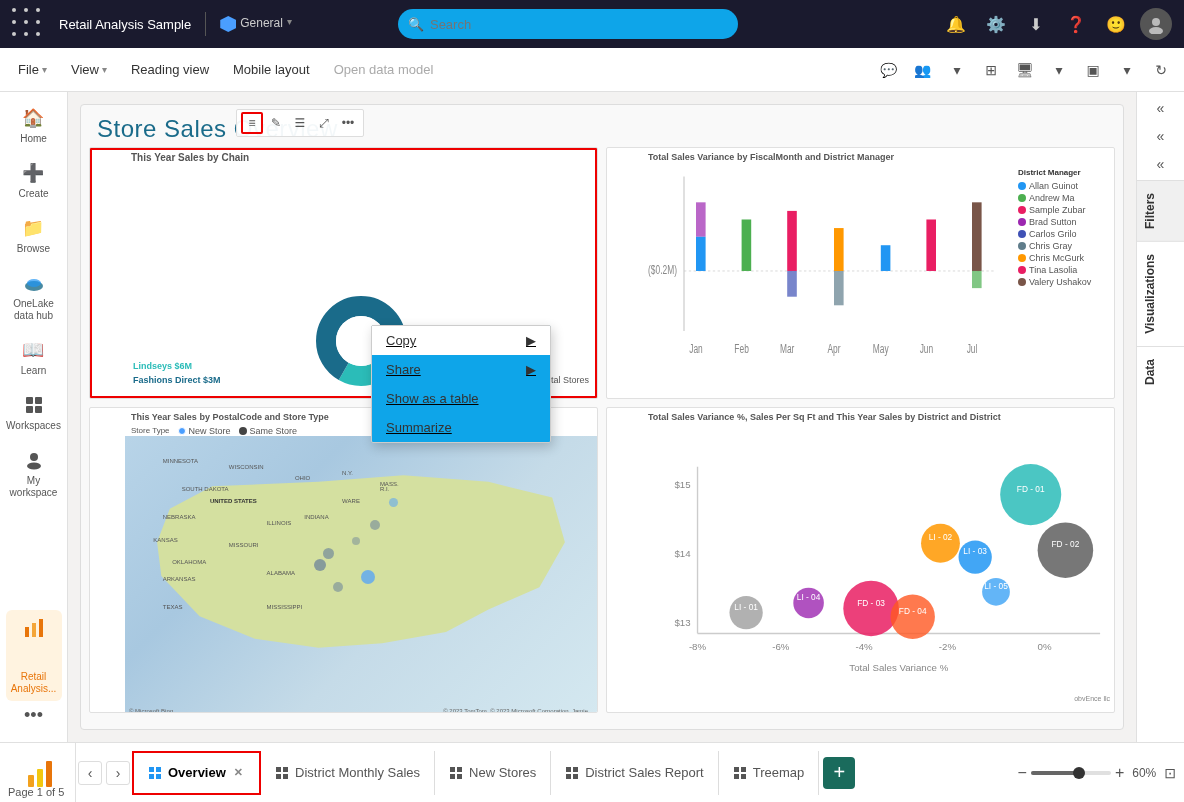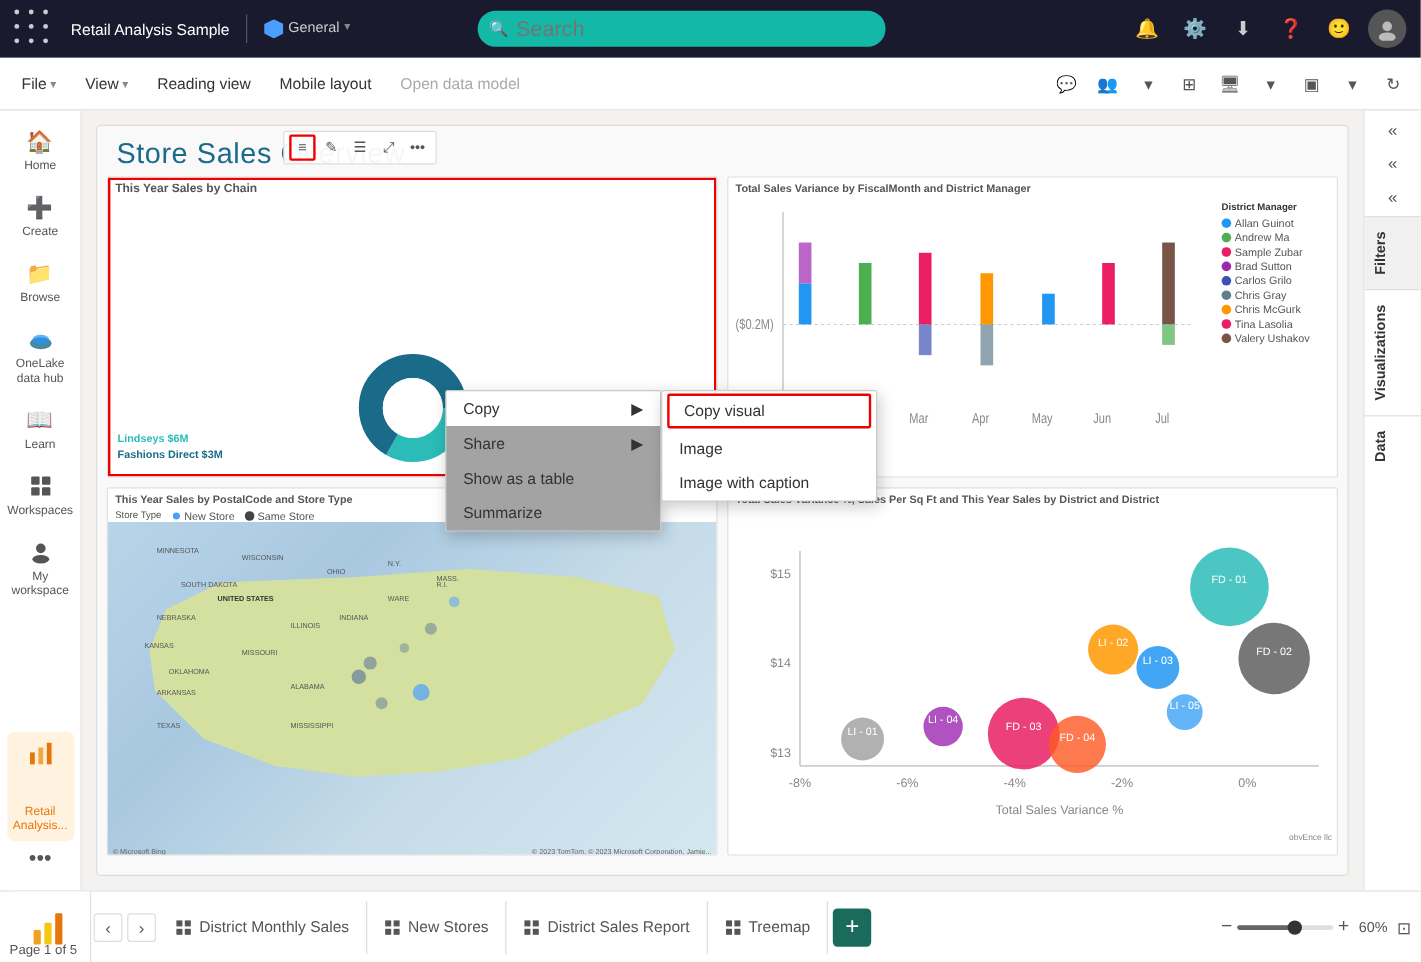--- a/index.html
+++ b/index.html
@@ -61,23 +61,23 @@
       flex: 1;
       max-width: 340px;
       margin: 0 auto;
       position: relative;
     }
     .topbar-search input {
       width: 100%;
       height: 30px;
       border-radius: 15px;
       border: none;
-      background: #14b8a6;
+      background: #0ea5e9;
       padding: 0 12px 0 32px;
-      font-size: 18px;
+      font-size: 13px;
       outline: none;
     }
     .topbar-search .search-icon-inner {
       position: absolute;
       left: 10px;
       top: 50%;
       transform: translateY(-50%);
       color: #666;
       font-size: 13px;
     }
@@ -243,20 +243,21 @@
       padding: 0 8px 8px;
       height: calc(100% - 50px);
     }
 
     .visual-box {
       background: #fff;
       border: 1px solid #e0e0e0;
       border-radius: 2px;
       position: relative;
       overflow: hidden;
+      padding-left: 35px;
     }
     .visual-title {
       font-size: 10px;
       color: #555;
       padding: 4px 6px 2px;
       font-weight: 600;
     }
 
     
     .donut-area {
@@ -294,26 +295,27 @@
     .bubble-area {
       position: relative;
       height: calc(100% - 24px);
     }
 
     
     .context-menu {
       position: absolute;
       top: 220px;
       left: 290px;
-      background: #a3a3a3;
+      background: #0ea5e9;
       border: 1px solid #ccc;
       box-shadow: 2px 4px 12px rgba(0,0,0,0.2);
       border-radius: 2px;
       z-index: 200;
       min-width: 180px;
+      text-decoration: underline;
     }
     .context-menu-item {
       padding: 7px 14px;
       font-size: 13px;
       color: #333;
       cursor: pointer;
       display: flex;
       align-items: center;
       justify-content: space-between;
     }
@@ -927,31 +929,20 @@
           <span>▶</span>
         </div>
         <div class="context-menu-item">
           <span>Show as a table</span>
         </div>
         <div class="context-menu-item">
           <span>Summarize</span>
         </div>
       </div>
 
-      <div class="submenu">
-        <div class="submenu-item highlighted">
-          <span>Copy visual</span>
-        </div>
-        <div class="submenu-item">
-          <span>Image</span>
-        </div>
-        <div class="submenu-item">
-          <span>Image with caption</span>
-        </div>
-      </div>
 
     </div>
   </div>
 
   <div class="right-panels">
     <div class="rp-arrows">
       <div class="rp-arrow">«</div>
       <div class="rp-arrow">«</div>
       <div class="rp-arrow">«</div>
     </div>
@@ -968,20 +959,32 @@
     <svg class="pbi-icon" viewBox="0 0 32 32">
       <rect x="2" y="18" width="6" height="12" rx="1" fill="#f2a11e"></rect>
       <rect x="11" y="12" width="6" height="18" rx="1" fill="#f2c811"></rect>
       <rect x="20" y="4" width="6" height="26" rx="1" fill="#e8750a"></rect>
     </svg>
   </div>
 
   <div class="tab-nav-btn">‹</div>
   <div class="tab-nav-btn">›</div>
 
+  <div class="tab active">
+    <span class="tab-icon">
+      <svg width="14" height="14" viewBox="0 0 14 14">
+          <rect x="1" y="1" width="5" height="5" fill="#2196F3"></rect>
+          <rect x="8" y="1" width="5" height="5" fill="#2196F3"></rect>
+          <rect x="1" y="8" width="5" height="5" fill="#2196F3"></rect>
+          <rect x="8" y="8" width="5" height="5" fill="#2196F3"></rect>
+        </svg>
+    </span>
+    <span>Overview</span>
+    <span class="tab-close">✕</span>
+  </div>
 
   <div class="tab">
     <span class="tab-icon">
       <svg width="14" height="14" viewBox="0 0 14 14">
           <rect x="1" y="1" width="5" height="5" fill="#555"></rect>
           <rect x="8" y="1" width="5" height="5" fill="#555"></rect>
           <rect x="1" y="8" width="5" height="5" fill="#555"></rect>
           <rect x="8" y="8" width="5" height="5" fill="#555"></rect>
         </svg>
     </span>

